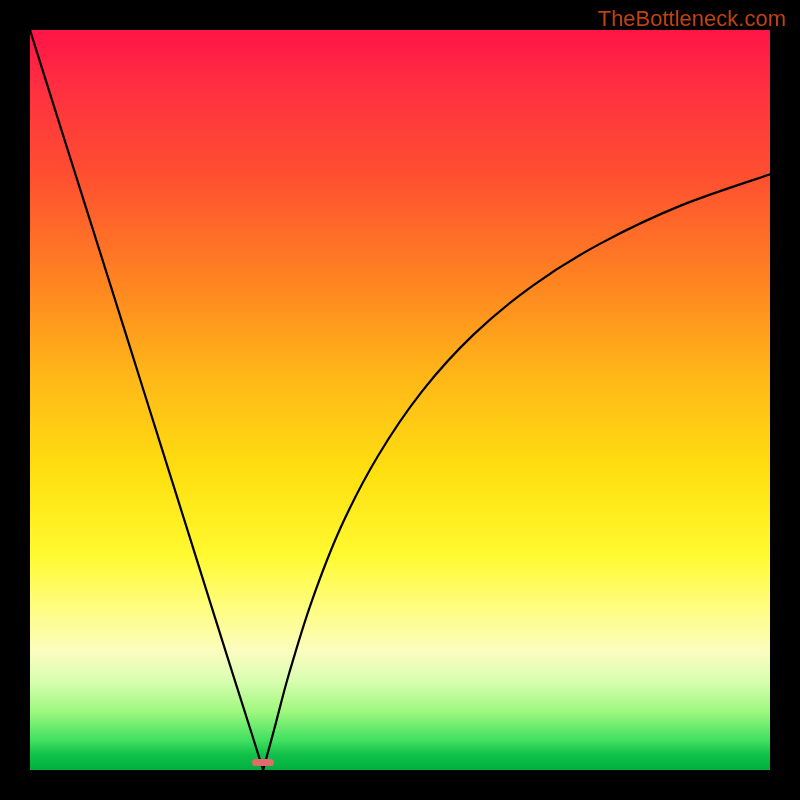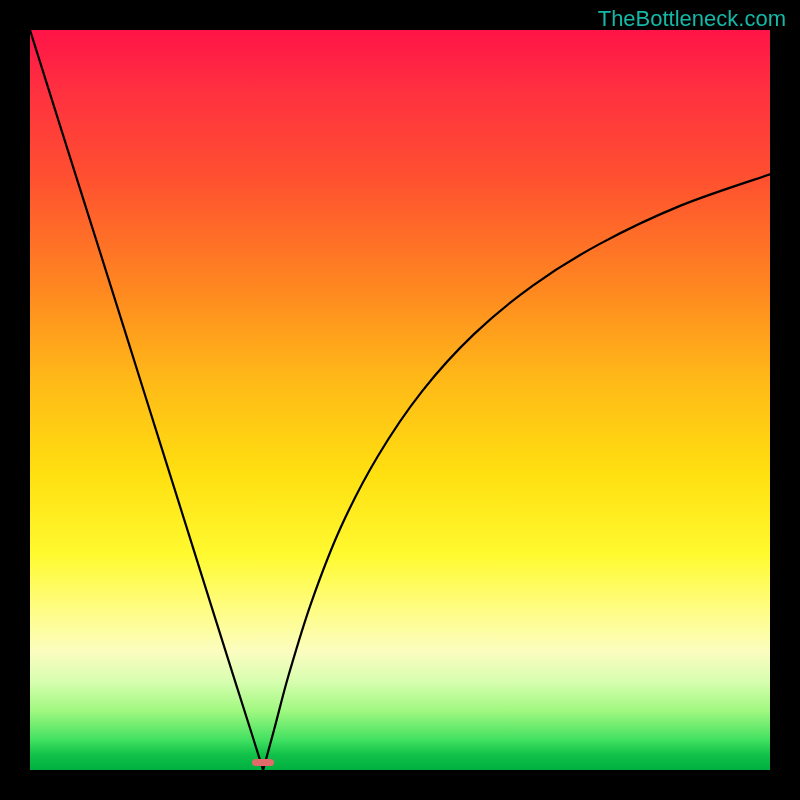--- a/index.html
+++ b/index.html
@@ -52,21 +52,21 @@
     position: absolute;
     background: #e16b6b;
     border-radius: 6px;
   }
   .watermark {
     position: absolute;
     top: 6px;
     right: 14px;
     font-family: Arial, Helvetica, sans-serif;
     font-size: 22px;
-    color: #14b8a6;
+    color: #c2410c;
     letter-spacing: 0px;
     font-weight: 500;
   }
 </style>
 </head>
 <body>
 
 <div class="chart-container">
   <div class="watermark">TheBottleneck.com</div>
   <div class="plot-area">

